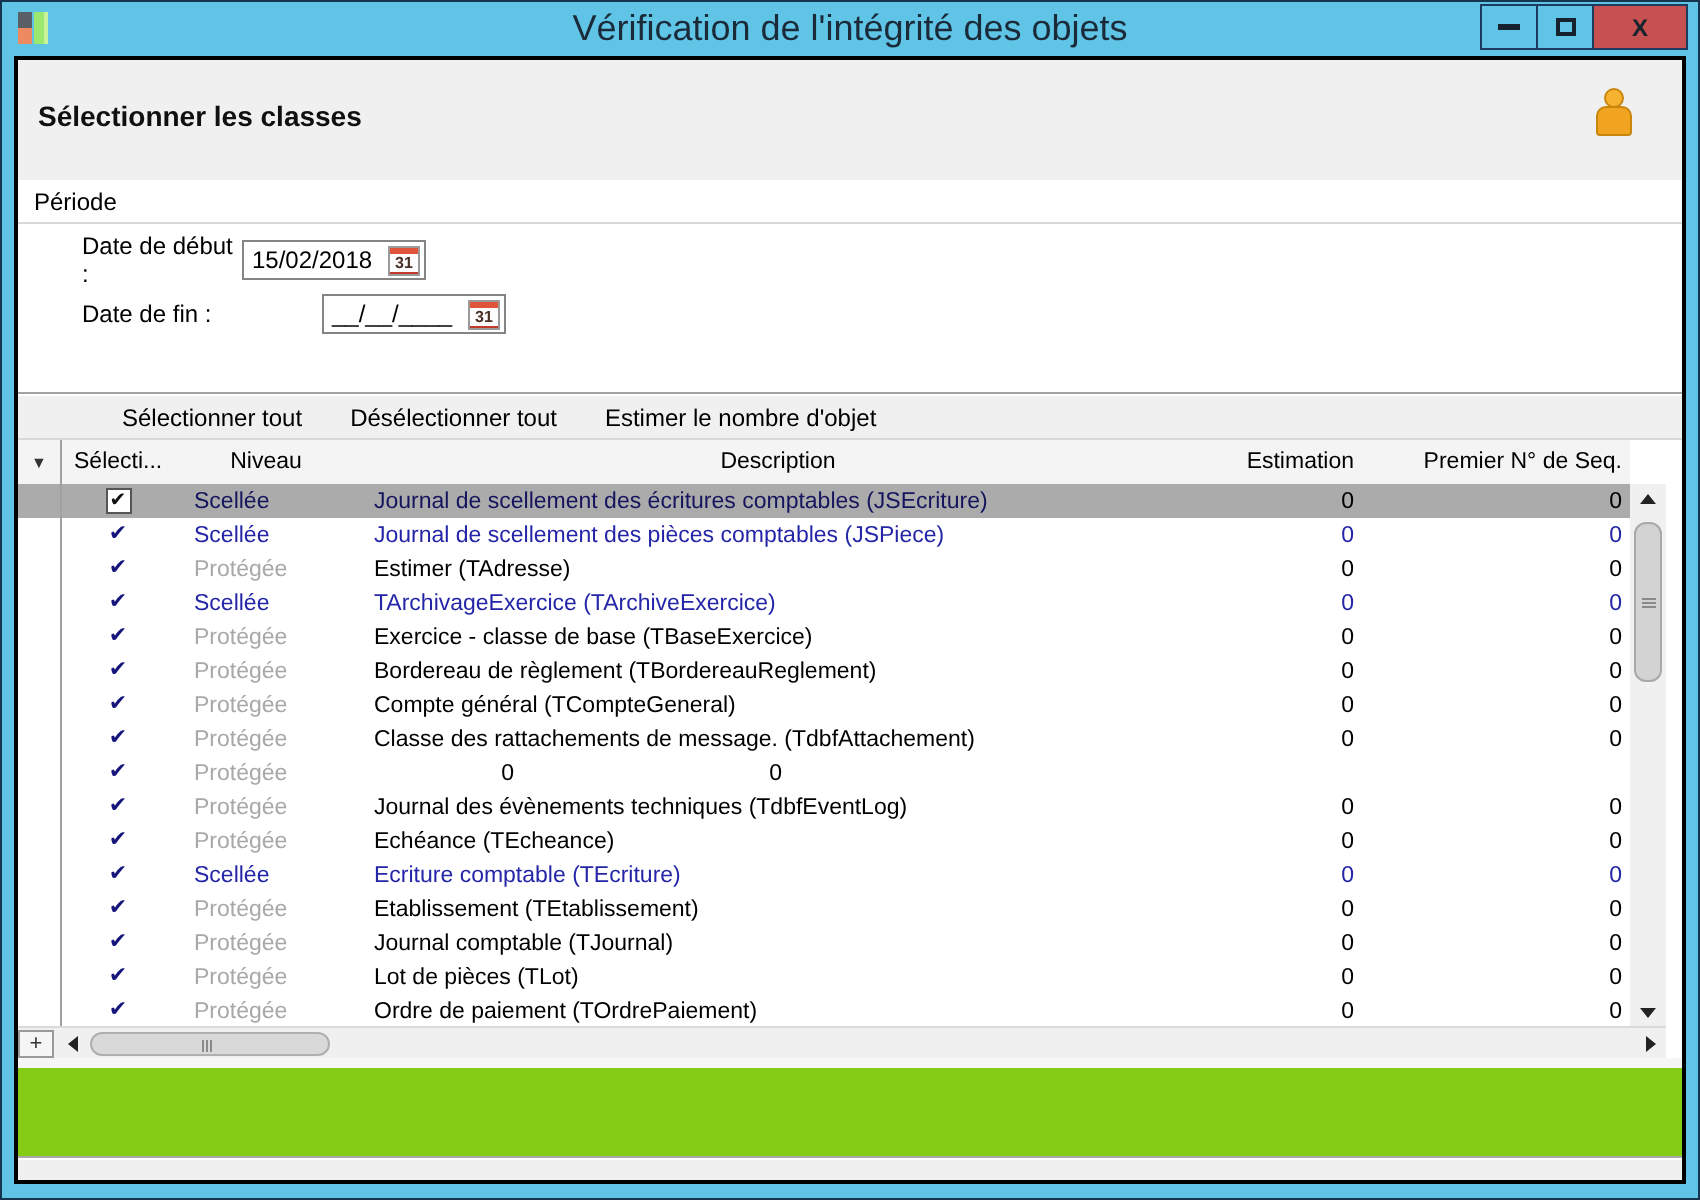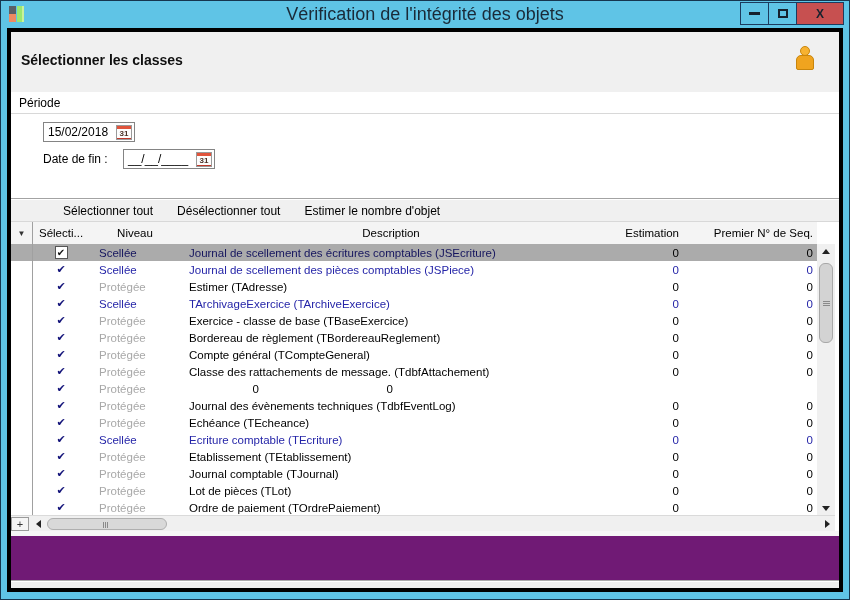--- a/index.html
+++ b/index.html
@@ -26,39 +26,39 @@
     justify-content:center; margin-left:-1px; background:#5FC4E6;
   }
   .ctl.min, .ctl.max { width:29px; }
   .ctl.close { width:48px; background:#C75050; font-weight:bold; font-size:12px; color:#16222E; }
   .glyph-min { width:11px; height:3px; background:#16222E; }
   .glyph-max { width:10px; height:9px; border:2px solid #16222E; background:transparent; }
 
   
   .content {
     position:absolute; top:27px; left:6px; right:6px; bottom:7px;
-    background:#701a75; border:4px solid #000000; overflow:hidden;
+    background:#84cc16; border:2px solid #000000; overflow:hidden;
   }
 
   
   .header-section { position:relative; height:60px; background:#F0F0F0; }
   .page-title { position:absolute; left:10px; top:20px; font-size:14px; font-weight:bold; color:#101010; }
   .person-icon { position:absolute; right:24px; top:14px; width:20px; height:28px; }
   .person-icon .head { position:absolute; left:5px; top:0; width:10px; height:10px; border-radius:50%;
     background:#F7B231; border:1px solid #C9860D; }
   .person-icon .body { position:absolute; left:1px; top:9px; width:18px; height:15px;
     background:#F0A41F; border:1px solid #C9860D; border-radius:5px 5px 2px 2px; }
 
   
   .periode { position:relative; height:106px; background:#FFFFFF; }
   .periode-label { position:absolute; left:8px; top:4px; font-size:12px; color:#000; }
   .periode-line { position:absolute; left:0; right:0; top:21px; border-top:1px solid #D8D8D8; }
   .form-row { position:absolute; left:32px; height:20px; display:flex; align-items:center; }
   .form-row.r1 { top:30px; }
-  .form-row.r2 { top:57px; }
+  .form-row.r2 { top:57px;gap:40px; }
   .form-label { width:80px; font-size:12px; color:#000; }
   .date-field {
     position:relative; width:92px; height:20px; background:#fff;
     border:1px solid #848484; font-size:12px; color:#000;
     display:flex; align-items:center; padding-left:4px;
   }
   .cal-btn {
     position:absolute; right:2px; top:2px; width:16px; height:15px;
     border:1px solid #9A9A9A; background:#FDFDFD; overflow:hidden;
   }
@@ -185,20 +185,21 @@
         <div class="head"></div>
           <div class="body"></div>
       </div>
     </div>
 
     <div class="periode">
       <div class="periode-label">Période</div>
       <div class="periode-line"></div>
 
       <div class="form-row r1">
+        <div class="form-label">Date de début :</div>
         <div class="date-field">
           <span>15/02/2018</span>
           <div class="cal-btn">
             <div class="cal-top"></div>
             <div class="cal-num">31</div>
           </div>
         </div>
       </div>
 
       <div class="form-row r2">

